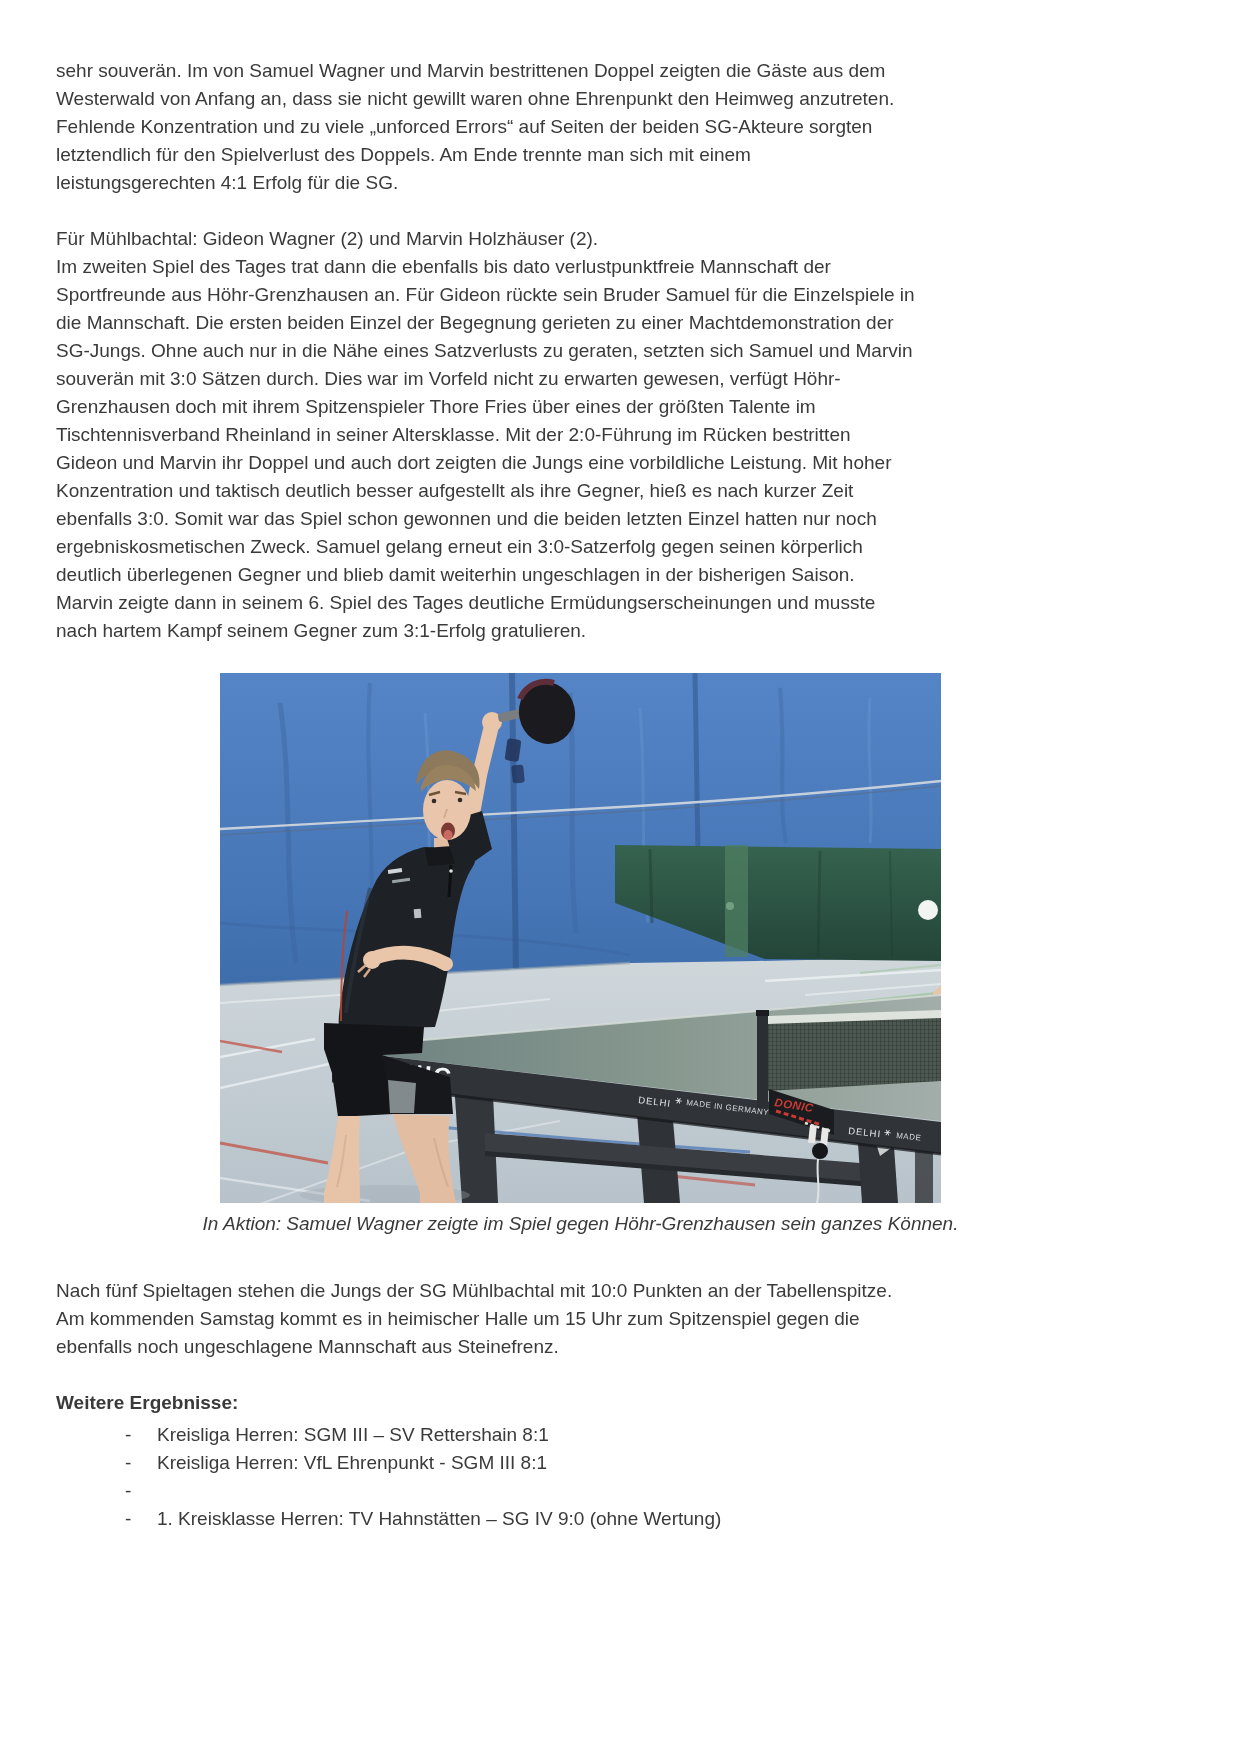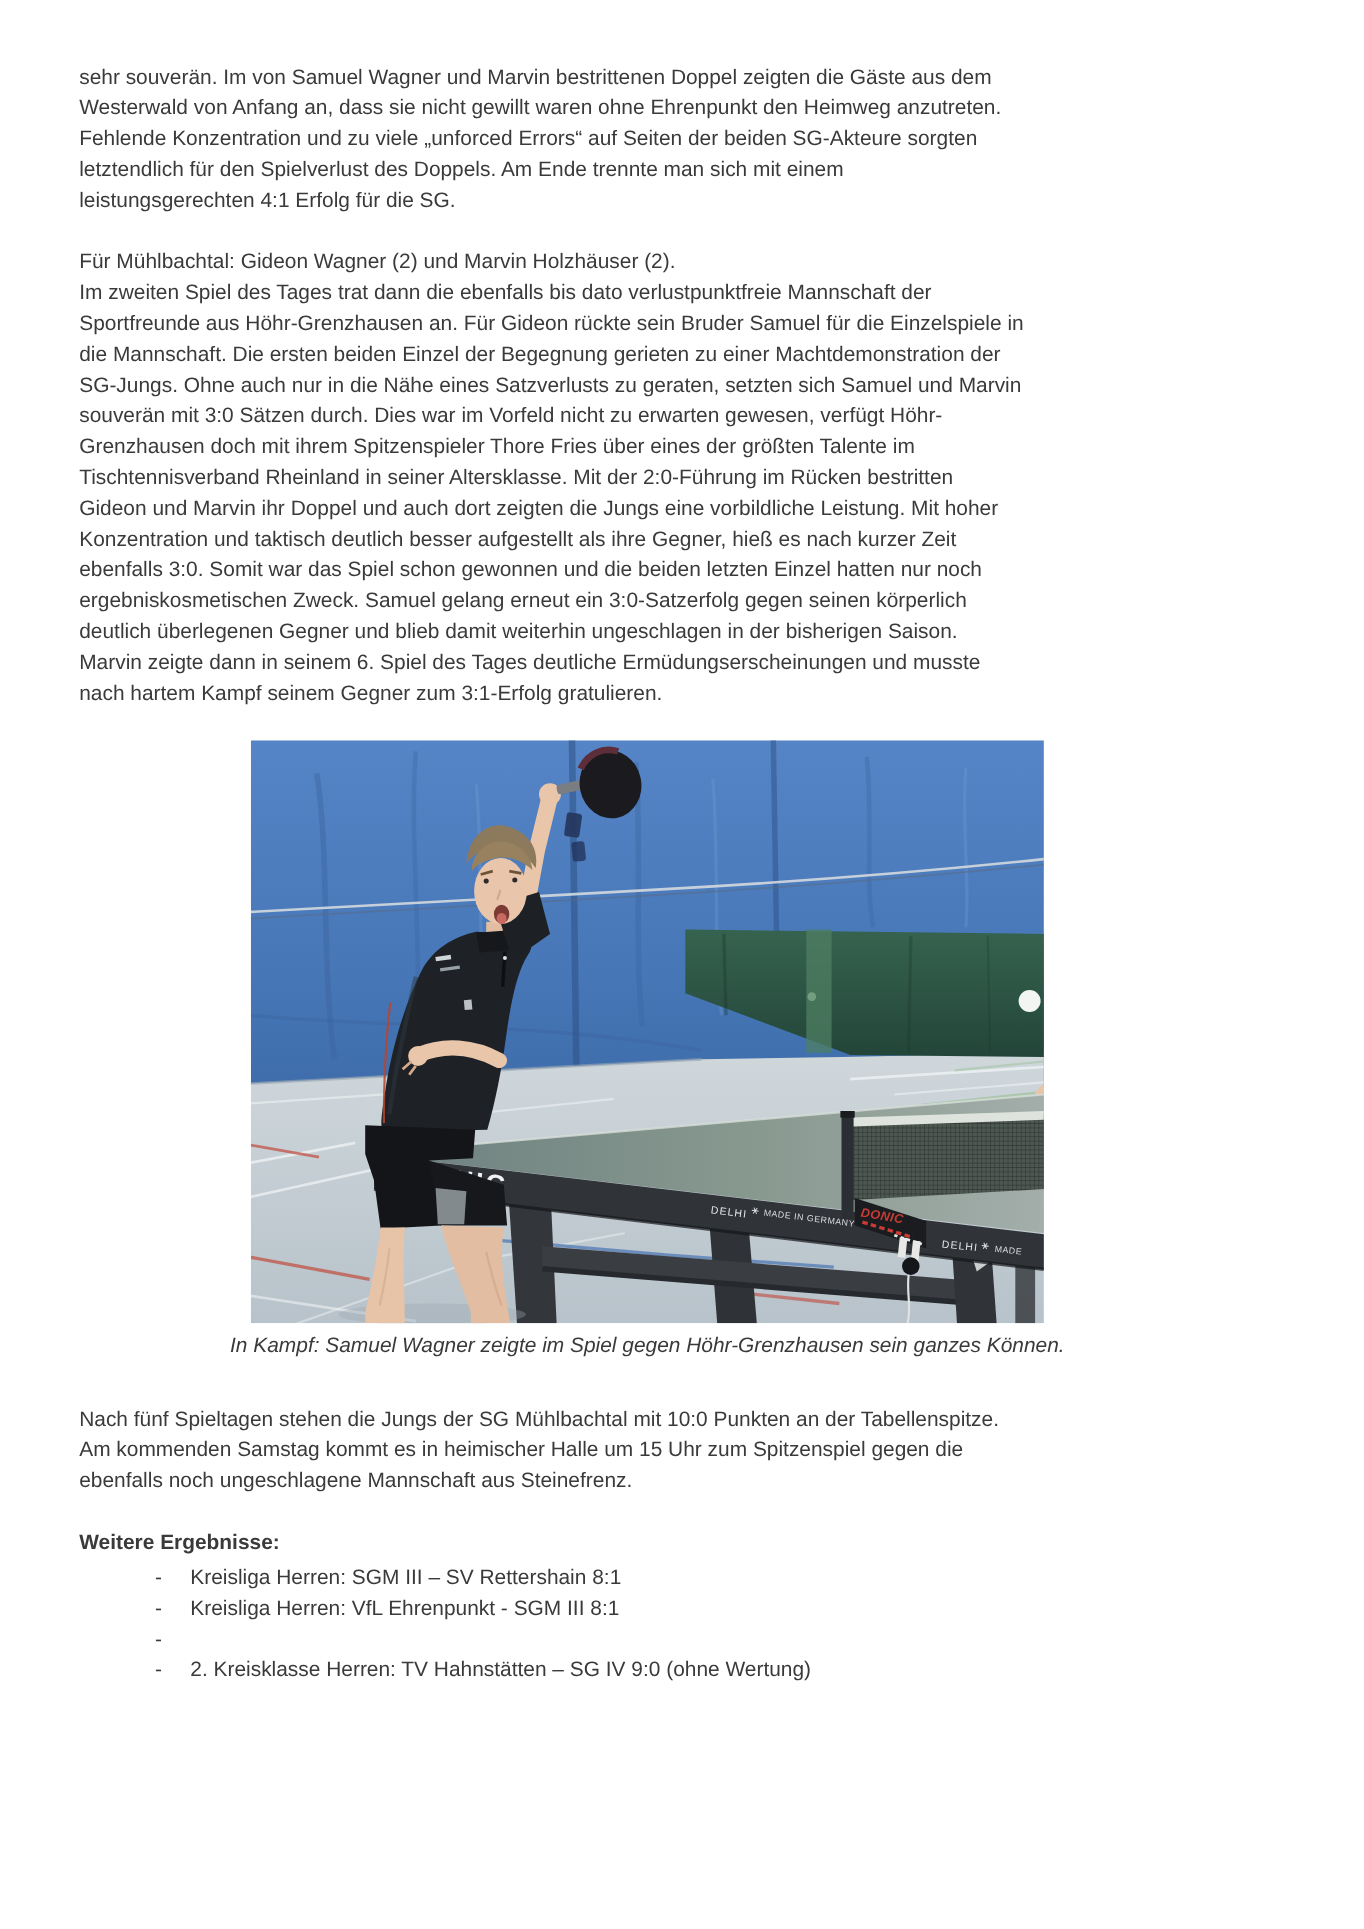--- a/index.html
+++ b/index.html
@@ -1,21 +1,21 @@
 <!DOCTYPE html>
 <html><head>
 <meta charset="utf-8">
 <style>
   html,body{margin:0;padding:0;background:#ffffff;}
   .page{
     width:1240px;height:1754px;background:#ffffff;overflow:hidden;
     font-family:"Liberation Sans",sans-serif;color:#3a3a3a;
     font-size:19px;line-height:28px;
   }
-  .doc{padding:57px 135px 0 72px;}
+  .doc{padding:57px 135px 0 56px;}
   p{margin:0 0 28px 0;white-space:pre-line;}
   p.tight{margin-bottom:4px;}
   figure{margin:0 0 39px 0;}
   figure svg{display:block;margin:0 auto;}
   figcaption{
     margin-top:7px;text-align:center;font-style:italic;height:28px;
   }
   .heading{font-weight:700;margin:9px 0 4px 0;}
   ul.results{list-style:none;margin:0;padding:0 0 0 69px;}
   ul.results li{display:flex;line-height:28px;}
@@ -228,21 +228,21 @@
             <path d="M162,382 L230,404 L233,441 L172,441 L166,404 Z" fill="#17181c"></path>
             <polygon points="168,407 196,410 194,440 170,440" fill="#8e979b" opacity="0.9"></polygon>
           </g>
 
           <path d="M118,443 C115,470 110,495 104,520 L104,530 L140,530 C140,505 138,470 140,443 Z" fill="#e7c3a7"></path>
           <path d="M173,441 C180,470 192,495 200,520 L200,530 L236,530 C230,500 226,470 230,443 Z" fill="#e2bda1"></path>
           <path d="M126,462 C124,480 121,498 117,514" stroke="#d2a98c" stroke-width="2" fill="none" opacity="0.6"></path>
           <path d="M214,465 C218,482 223,500 228,514" stroke="#cda184" stroke-width="2" fill="none" opacity="0.6"></path>
         </g>
       </svg>
-      <figcaption>In Kampf: Samuel Wagner zeigte im Spiel gegen Höhr-Grenzhausen sein ganzes Können.</figcaption>
+      <figcaption>In Aktion: Samuel Wagner zeigte im Spiel gegen Höhr-Grenzhausen sein ganzes Können.</figcaption>
     </figure>
 
     <p>Nach fünf Spieltagen stehen die Jungs der SG Mühlbachtal mit 10:0 Punkten an der Tabellenspitze.
 Am kommenden Samstag kommt es in heimischer Halle um 15 Uhr zum Spitzenspiel gegen die
 ebenfalls noch ungeschlagene Mannschaft aus Steinefrenz.</p>
 
     <p class="heading">Weitere Ergebnisse:</p>
 
     <ul class="results">
       <li>
@@ -251,18 +251,18 @@
       </li>
       <li>
         <span class="dash">-</span>
         <span>Kreisliga Herren: VfL Ehrenpunkt - SGM III 8:1</span>
       </li>
       <li>
         <span class="dash">-</span>
       </li>
       <li>
         <span class="dash">-</span>
-        <span>2. Kreisklasse Herren: TV Hahnstätten – SG IV 9:0 (ohne Wertung)</span>
+        <span>1. Kreisklasse Herren: TV Hahnstätten – SG IV 9:0 (ohne Wertung)</span>
       </li>
     </ul>
 
   </div>
 </div>
 
 </body></html>

